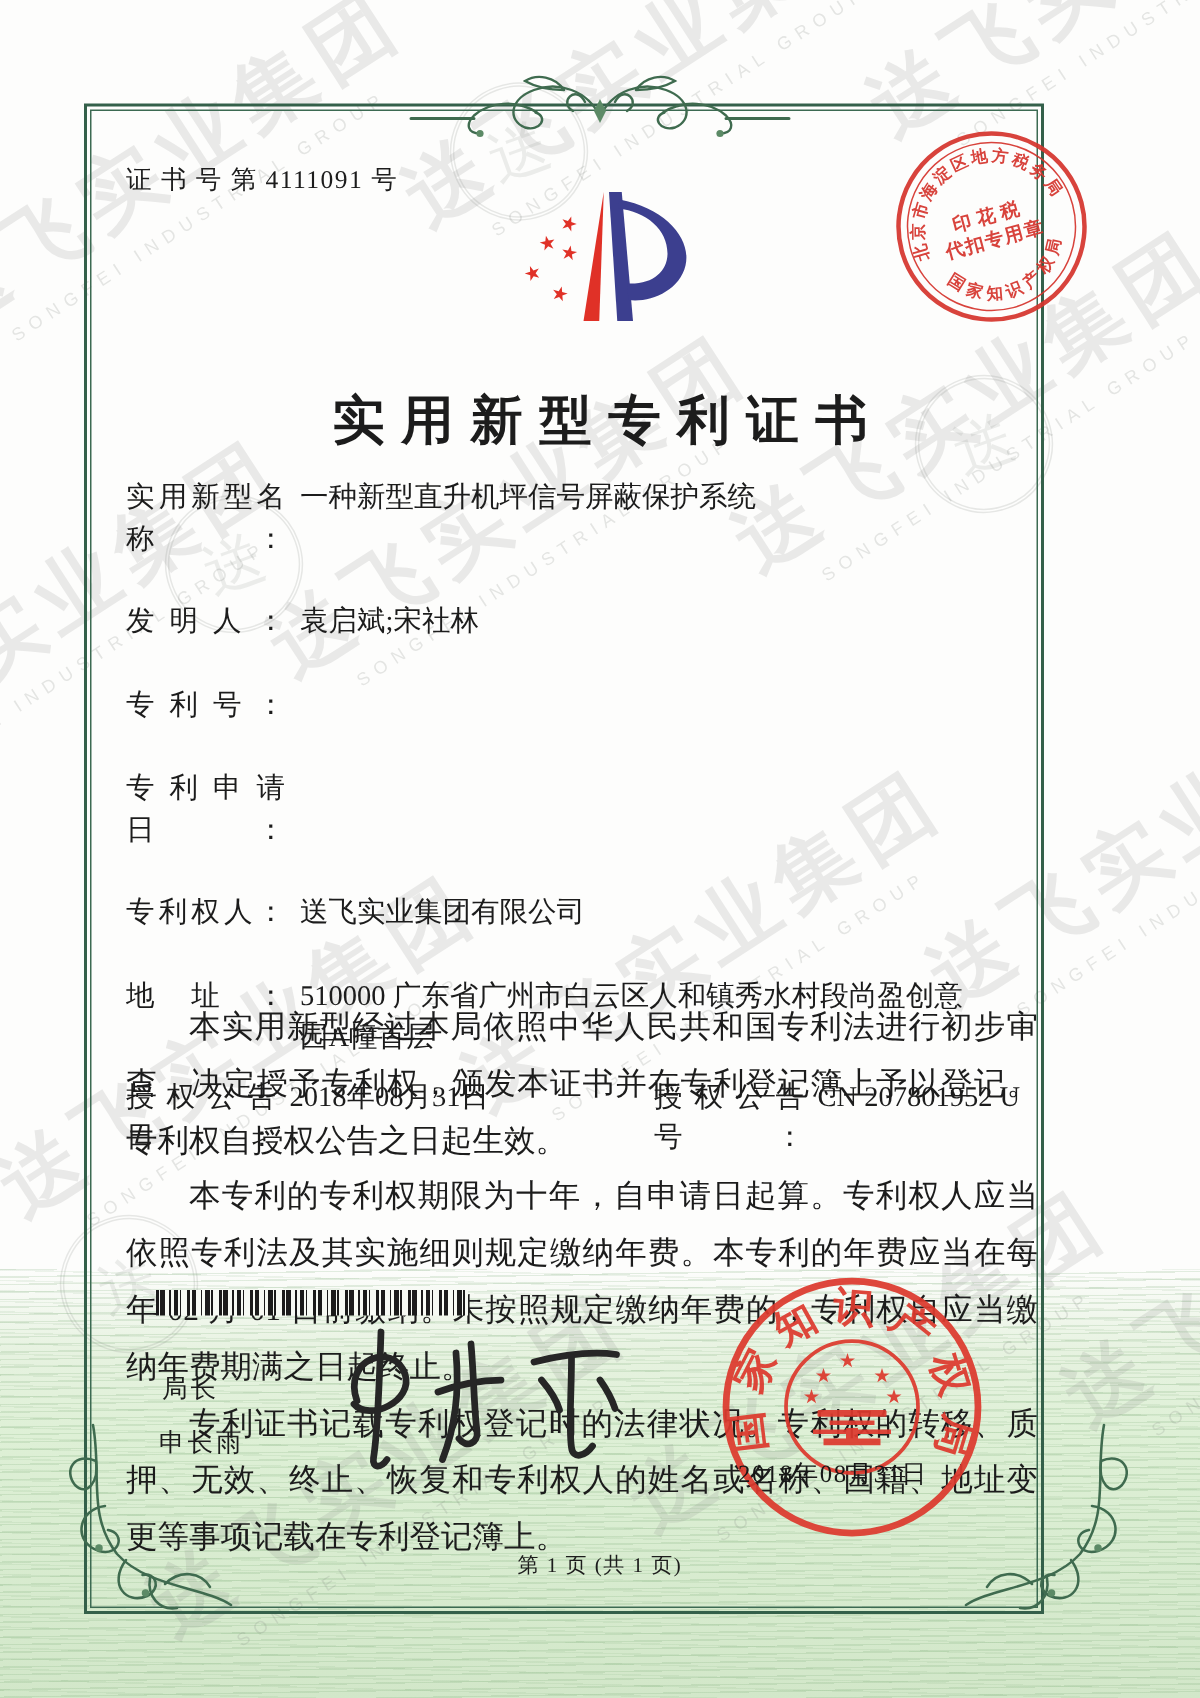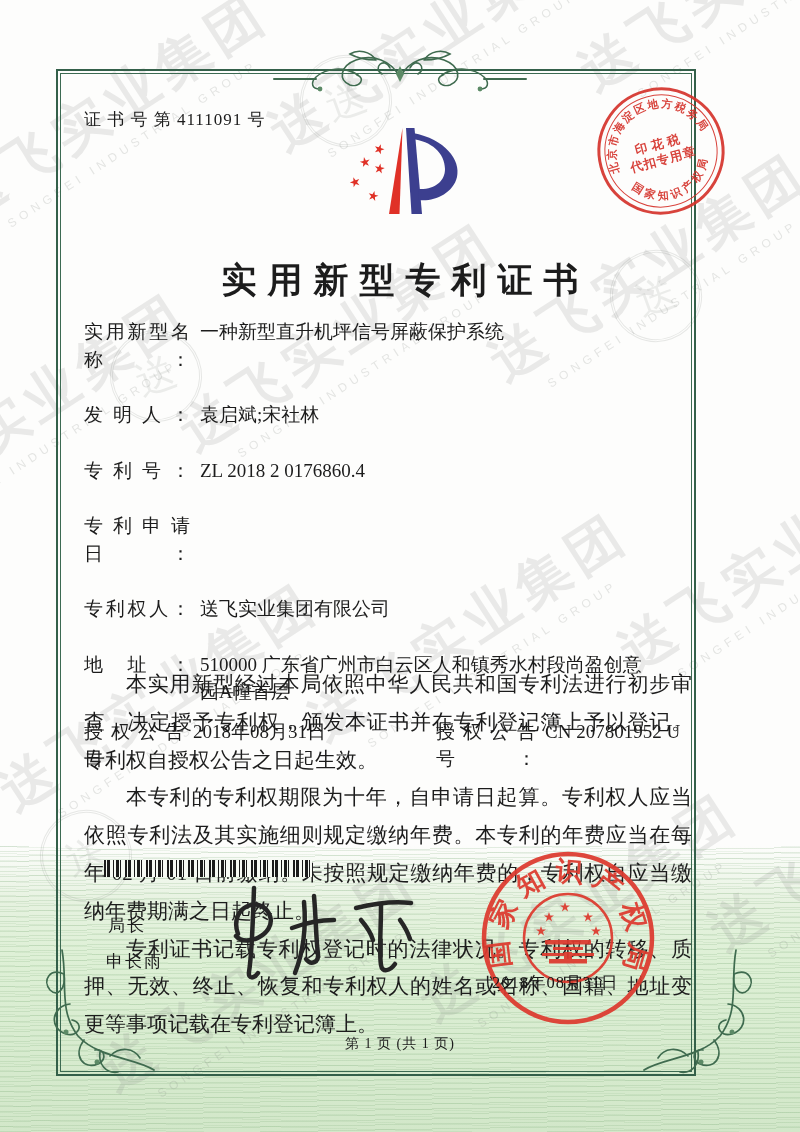--- a/index.html
+++ b/index.html
@@ -220,21 +220,20 @@
       <div class="frow">
         <span class="flabel">实用新型名称：</span>
         <span class="fvalue">一种新型直升机坪信号屏蔽保护系统</span>
       </div>
       <div class="frow">
         <span class="flabel">发明人：</span>
         <span class="fvalue">袁启斌;宋社林</span>
       </div>
       <div class="frow">
         <span class="flabel">专利号：</span>
-        <span class="fvalue">ZL 2018 2 0176860.4</span>
       </div>
       <div class="frow">
         <span class="flabel">专利申请日：</span>
       </div>
       <div class="frow">
         <span class="flabel">专利权人：</span>
         <span class="fvalue">送飞实业集团有限公司</span>
       </div>
       <div class="frow addr">
         <span class="flabel">地址：</span>

